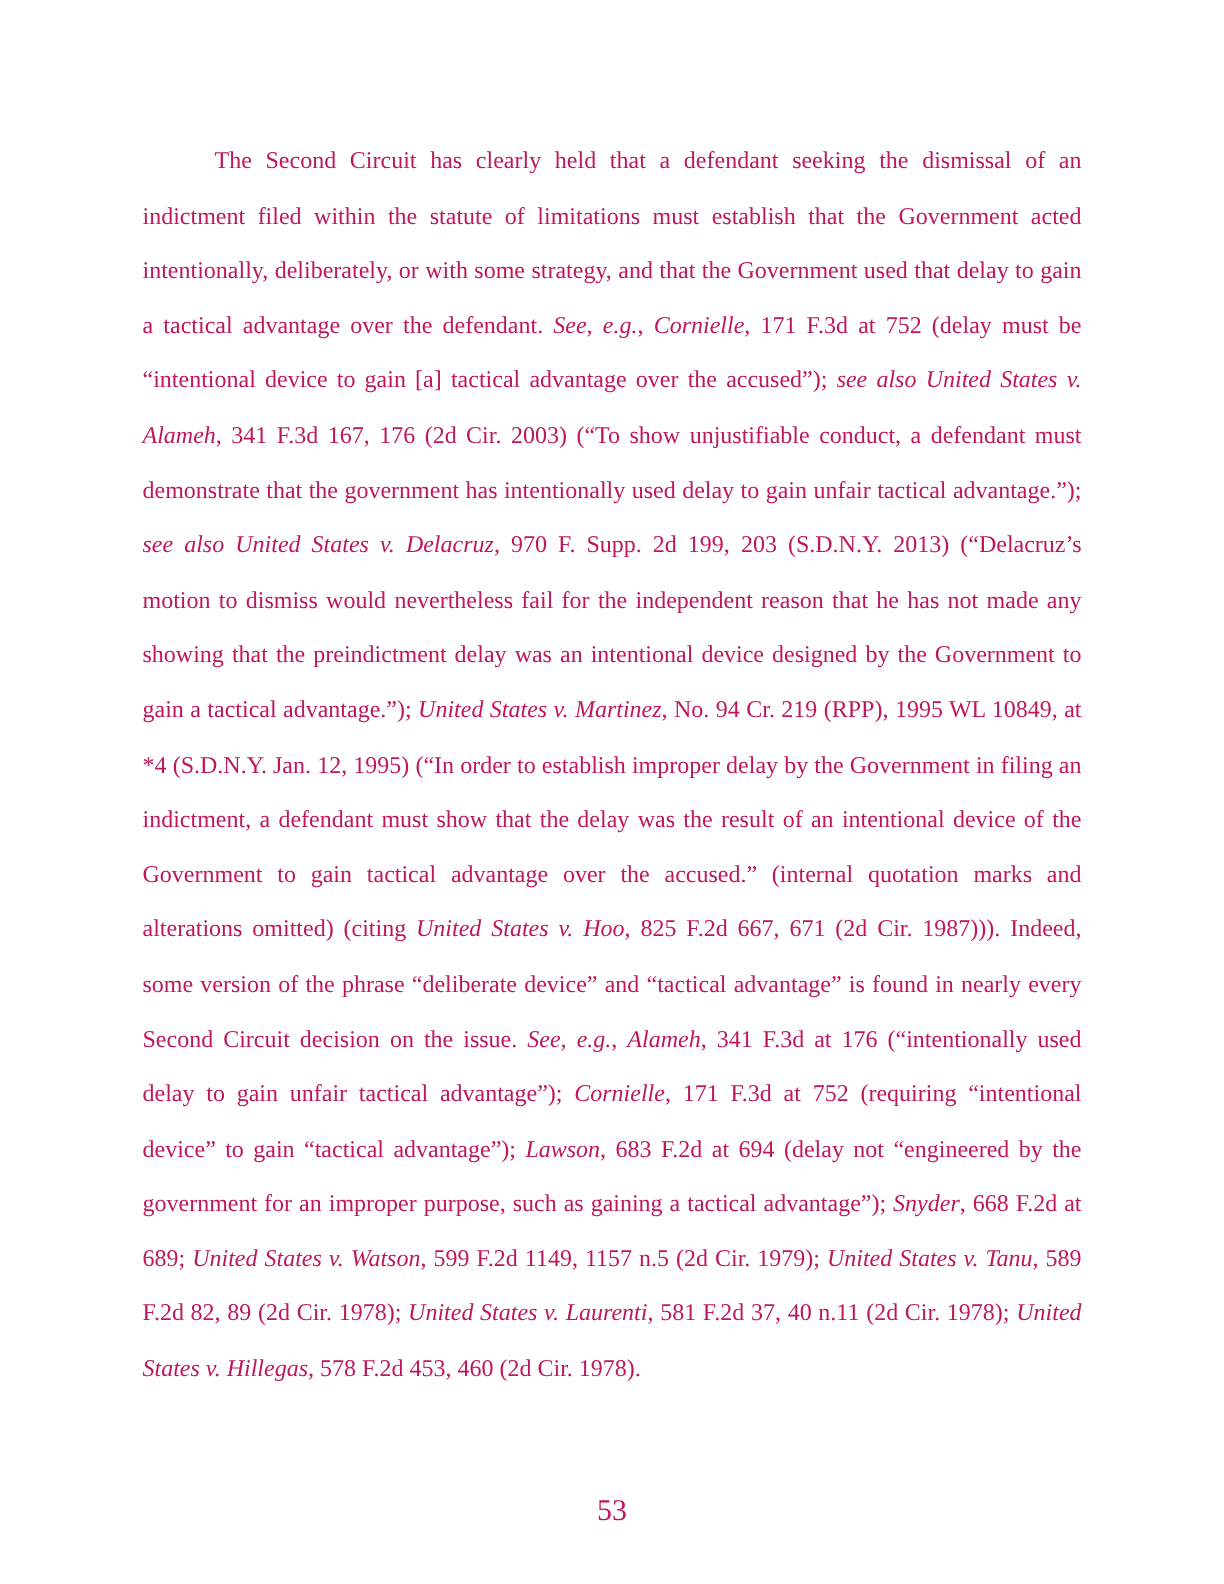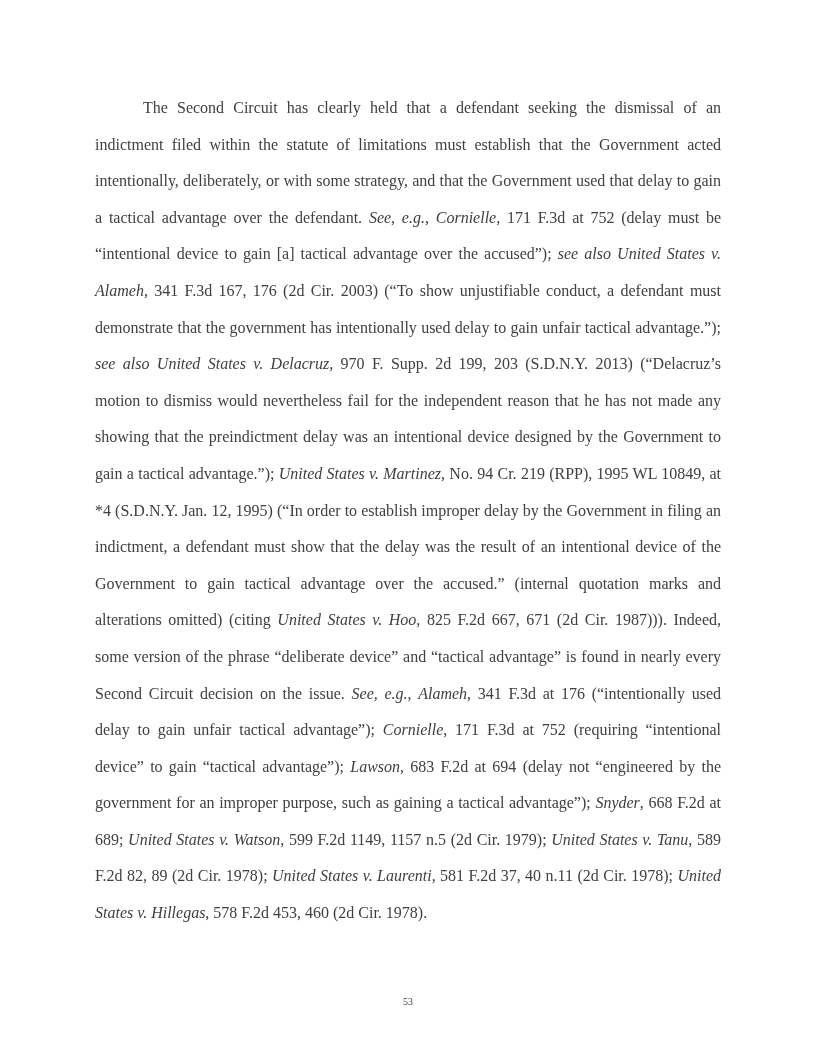--- a/index.html
+++ b/index.html
@@ -5,21 +5,21 @@
   html, body {
     margin: 0;
     padding: 0;
     background: #ffffff;
   }
   .page {
     position: relative;
     width: 816px;
     height: 1056px;
     background: #ffffff;
-    color: #404040;
+    color: #be185d;
     font-family: "Liberation Serif", serif;
     overflow: hidden;
   }
   .content {
     position: absolute;
     left: 95px;
     right: 95px;
     top: 90px;
   }
   .body-paragraph {
@@ -31,21 +31,21 @@
   }
   .body-paragraph em {
     font-style: italic;
   }
   .page-footer {
     position: absolute;
     left: 0;
     right: 0;
     top: 996px;
     text-align: center;
-    font-size: 10px;
+    font-size: 20px;
   }
 </style>
 </head>
 <body>
 
 <div class="page">
   <div class="content">
     <p class="body-paragraph"><span>The Second Circuit has clearly held that a defendant seeking the dismissal of an indictment filed within the statute of limitations must establish that the Government acted intentionally, deliberately, or with some strategy, and that the Government used that delay to gain a tactical advantage over the defendant.  </span><em>See, e.g.</em><span>, </span><em>Cornielle</em><span>, 171 F.3d at 752 (delay must be “intentional device to gain [a] tactical advantage over the accused”); </span><em>see also United States v. Alameh</em><span>, 341 F.3d 167, 176 (2d Cir. 2003) (“To show unjustifiable conduct, a defendant must demonstrate that the government has intentionally used delay to gain unfair tactical advantage.”); </span><em>see also United States v. Delacruz</em><span>, 970 F. Supp. 2d 199, 203 (S.D.N.Y. 2013) (“Delacruz’s motion to dismiss would nevertheless fail for the independent reason that he has not made any showing that the preindictment delay was an intentional device designed by the Government to gain a tactical advantage.”); </span><em>United States v. Martinez</em><span>, No. 94 Cr. 219 (RPP), 1995 WL 10849, at *4 (S.D.N.Y. Jan. 12, 1995) (“In order to establish improper delay by the Government in filing an indictment, a defendant must show that the delay was the result of an intentional device of the Government to gain tactical advantage over the accused.” (internal quotation marks and alterations omitted) (citing </span><em>United States v. Hoo</em><span>, 825 F.2d 667, 671 (2d Cir. 1987))).  Indeed, some version of the phrase “deliberate device” and “tactical advantage” is found in nearly every Second Circuit decision on the issue.  </span><em>See, e.g.</em><span>, </span><em>Alameh</em><span>, 341 F.3d at 176 (“intentionally used delay to gain unfair tactical advantage”); </span><em>Cornielle</em><span>, 171 F.3d at 752 (requiring “intentional device” to gain “tactical advantage”); </span><em>Lawson</em><span>, 683 F.2d at 694 (delay not “engineered by the government for an improper purpose, such as gaining a tactical advantage”); </span><em>Snyder</em><span>, 668 F.2d at 689; </span><em>United States v. Watson</em><span>, 599 F.2d 1149, 1157 n.5 (2d Cir. 1979); </span><em>United States v. Tanu</em><span>, 589 F.2d 82, 89 (2d Cir. 1978); </span><em>United States v. Laurenti</em><span>, 581 F.2d 37, 40 n.11 (2d Cir. 1978); </span><em>United States v. Hillegas</em><span>, 578 F.2d 453, 460 (2d Cir. 1978).</span></p>
   </div>
   <div class="page-footer">53</div>

